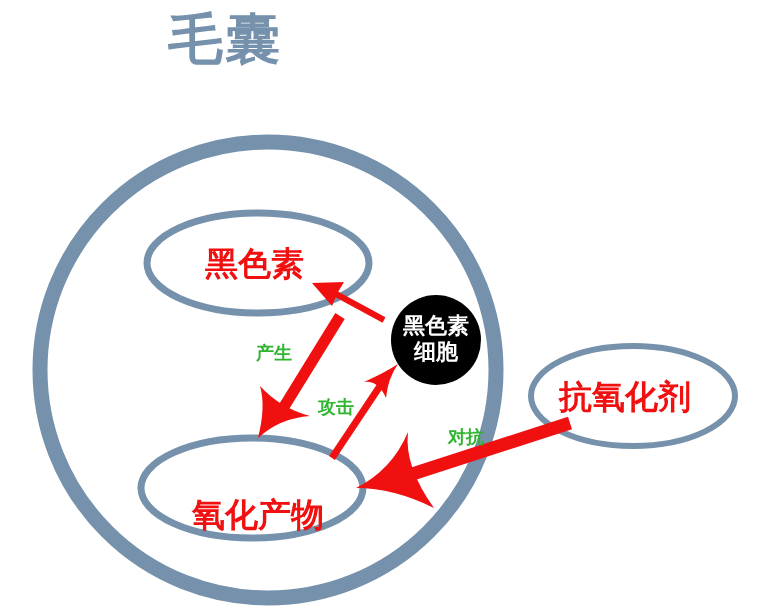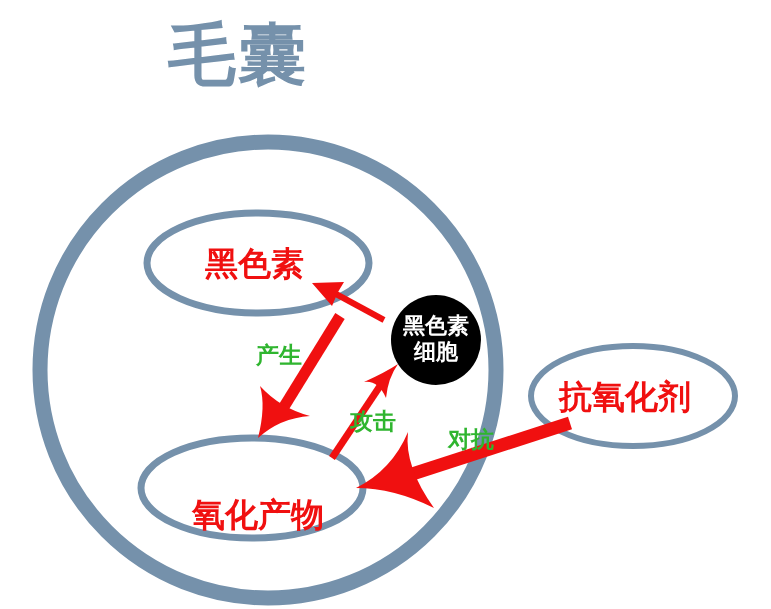--- a/index.html
+++ b/index.html
@@ -1,23 +1,23 @@
 <!DOCTYPE html>
 <html><head>
   <meta charset="utf-8">
   <style>
     html, body { margin: 0; padding: 0; background: #ffffff; }
     body { width: 771px; height: 609px; position: relative; overflow: hidden;
            font-family: "DejaVu Sans", "Liberation Sans", sans-serif; }
     #stage { position: absolute; left: 0; top: 0; width: 771px; height: 609px; }
-    .title { position: absolute; left: 168px; top: 21px; font-size: 68px; font-weight: bold;
+    .title { position: absolute; left: 168px; top: 12px; font-size: 55px; font-weight: bold;
              color: #7591ab; letter-spacing: 2px; line-height: 1; }
     .lbl { position: absolute; font-weight: bold; white-space: nowrap; line-height: 1; }
     .red { color: #f01010; font-size: 33px; }
-    .green { color: #2fb52f; font-size: 23px; }
+    .green { color: #2fb52f; font-size: 18px; }
     .cell-text { position: absolute; color: #ffffff; font-weight: bold; font-size: 22px;
                  text-align: center; line-height: 1.2; }
   </style>
 </head>
 <body>
 
 <div id="stage">
 
   <svg width="771" height="609" viewBox="0 0 771 609" style="position:absolute;left:0;top:0">
 
@@ -60,16 +60,16 @@
 
   <div class="lbl red" style="left:559px; top:380px;">抗氧化剂</div>
 
   <div class="cell-text" style="left:393px; top:313px; width:86px;">
     <div>黑色素</div>
     <div>细胞</div>
   </div>
 
   <div class="lbl green" style="left:256px; top:344px;">产生</div>
 
-  <div class="lbl green" style="left:318px; top:410px;margin-left:32px;">攻击</div>
+  <div class="lbl green" style="left:318px; top:398px;">攻击</div>
 
   <div class="lbl green" style="left:448px; top:428px;">对抗</div>
 </div>
 
 </body></html>

